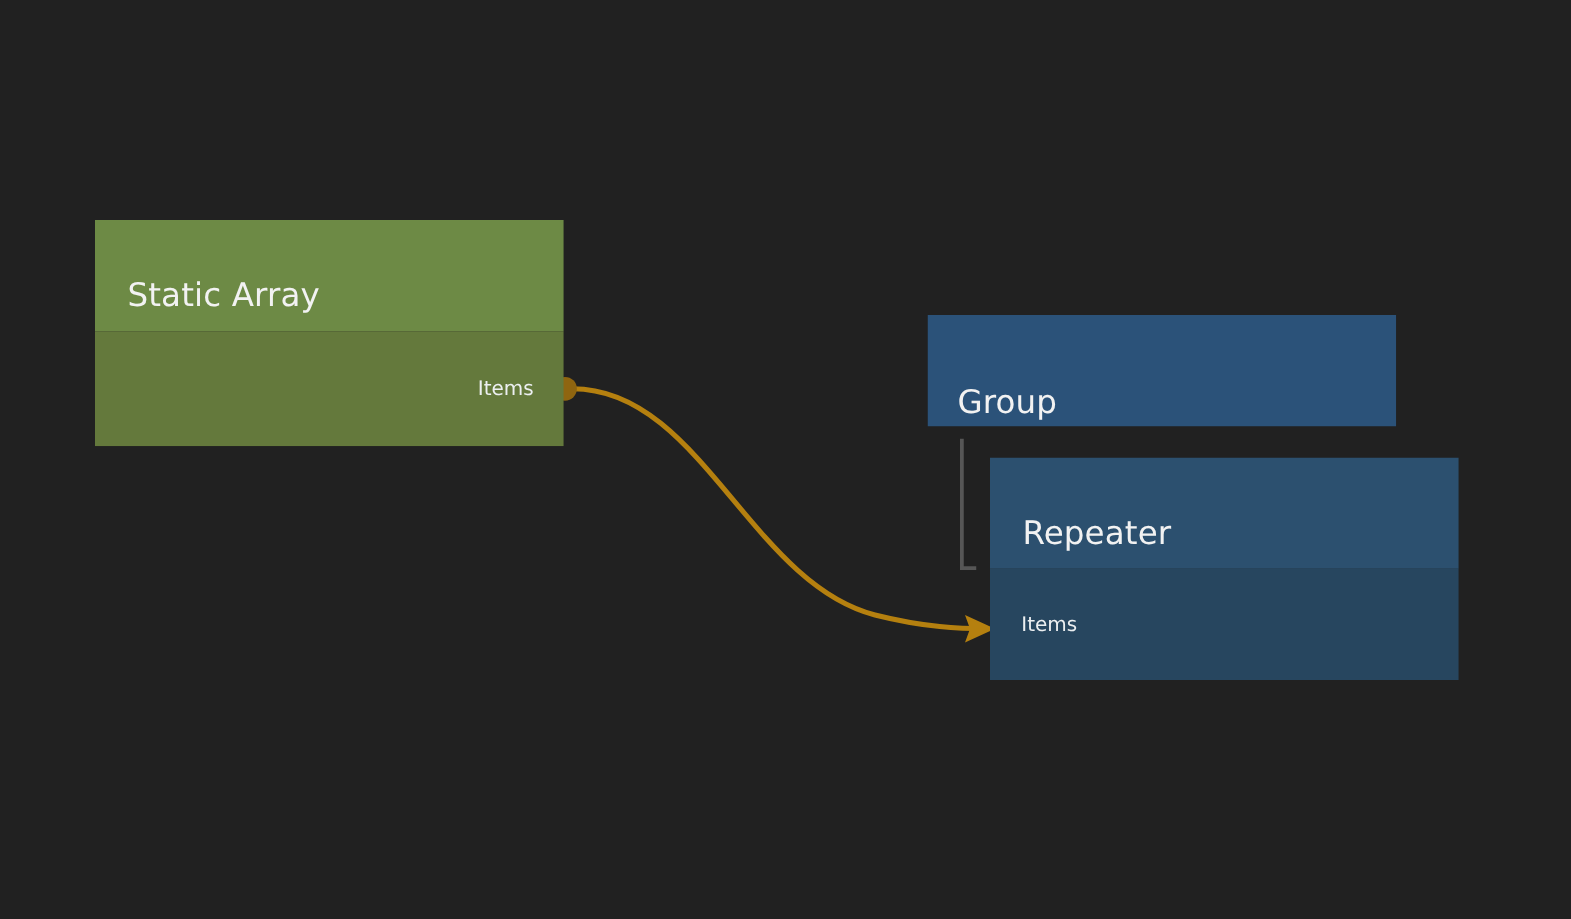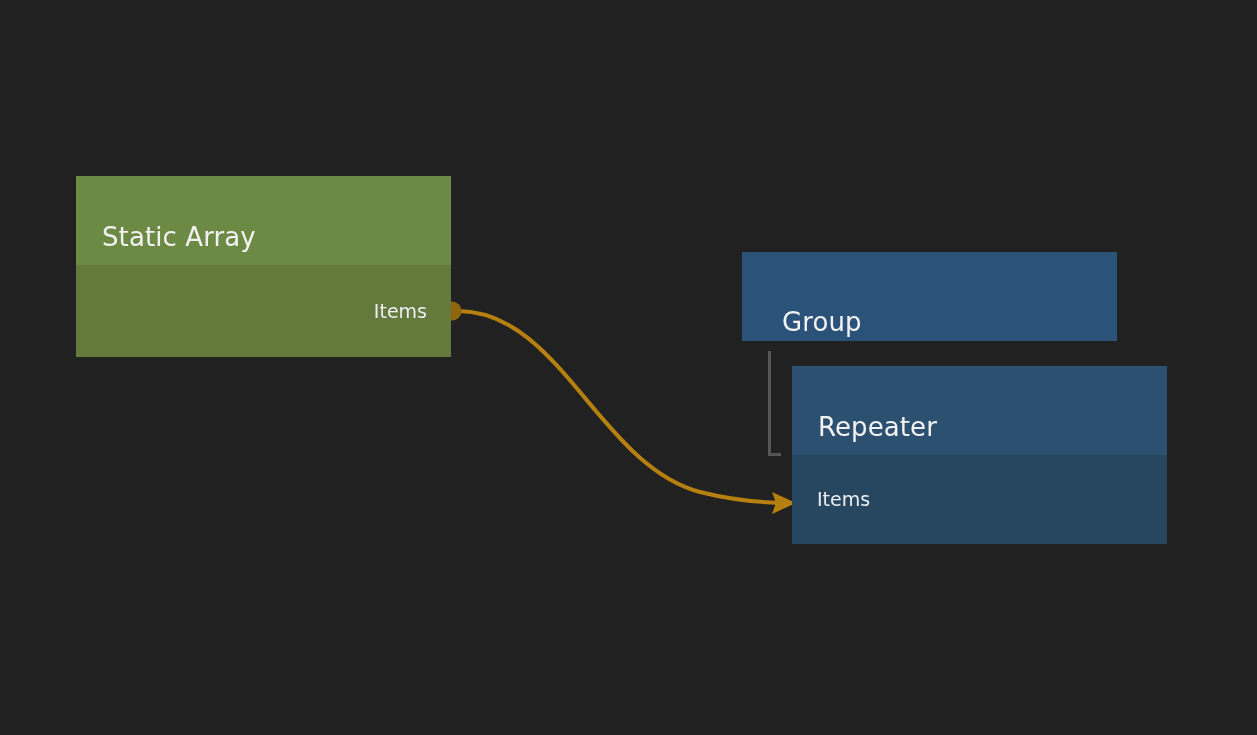--- a/index.html
+++ b/index.html
@@ -47,21 +47,21 @@
     margin-top: 33px;
   }
   .port-row {
     display: flex;
     align-items: center;
     box-sizing: border-box;
     height: 100%;
   }
   .port-label {
     color: #eceff1;
-    font-size: 19px;
+    font-size: 16px;
     font-weight: 400;
     line-height: 1;
     white-space: nowrap;
   }
 
   
   #node-static-array {
     left: 76px;
     top: 176px;
     width: 375px;
@@ -84,21 +84,21 @@
   
   #node-group {
     left: 742px;
     top: 252px;
     width: 375px;
     height: 89px;
   }
   #node-group .node-header {
     height: 106px;
     background: #2b5279;
-    padding-left: 40px;
+    padding-left: 24px;
   }
 
   
   #node-repeater {
     left: 792px;
     top: 366px;
     width: 375px;
     height: 178px;
   }
   #node-repeater .node-header {

